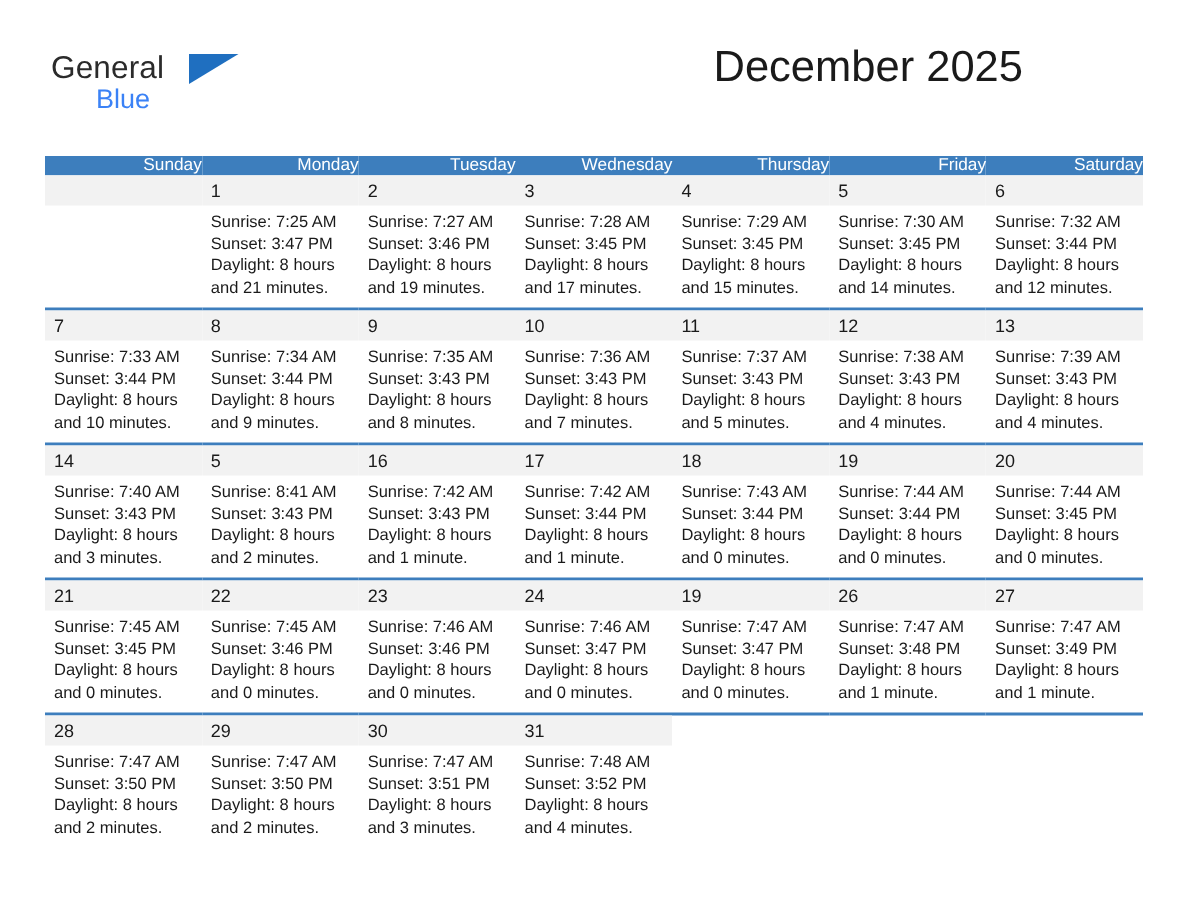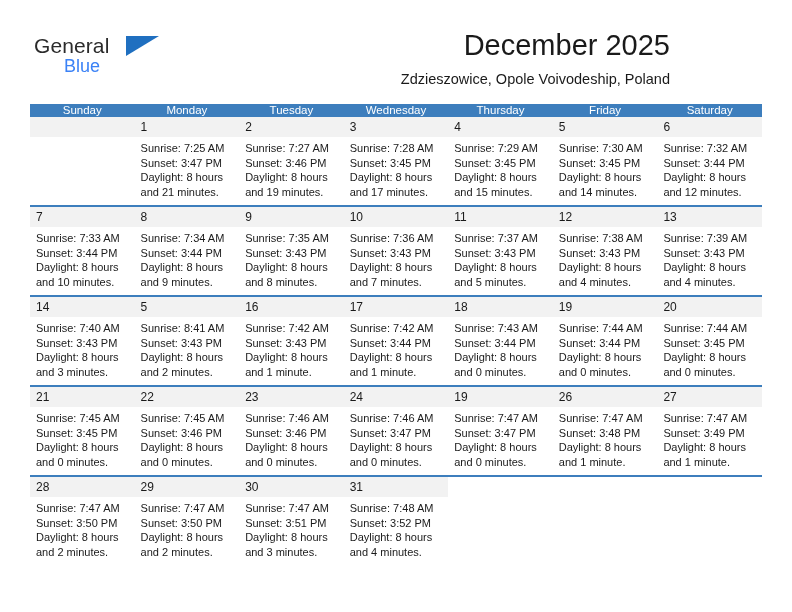--- a/index.html
+++ b/index.html
@@ -60,23 +60,23 @@
     position: absolute;
     left: 30px;
     top: 22px;
     font-size: 18px;
     color: #3b82f6;
     font-family: "Liberation Sans", sans-serif;
   }
 
   .title-block {
     position: absolute;
-    right: 12px;
+    right: 0;
     top: 0;
-    text-align: right;
+    text-align: center;
   }
   .month-title {
     font-size: 29px;
     font-weight: normal;
     color: #1a1a1a;
     line-height: 34px;
     white-space: nowrap;
   }
   .location {
     margin-top: 8px;
@@ -100,21 +100,21 @@
     padding: 0;
     margin: 0;
     vertical-align: top;
   }
 
   thead th {
     background: #3d7ebd;
     color: #ffffff;
     font-weight: normal;
     font-size: 11.5px;
-    text-align: center;
+    text-align: right;
     padding: 5px 0 6px 6px;
     height: 13px;
     box-sizing: content-box;
   }
 
   tbody td {
     height: 88px;
     border-top: 2px solid #3d7ebd;
     background: #ffffff;
   }
@@ -155,21 +155,20 @@
   <div class="header">
 
     <div class="logo">
       <span class="logo-general">General</span>
       <span class="logo-tri"></span>
       <span class="logo-blue">Blue</span>
     </div>
 
     <div class="title-block">
       <div class="month-title">December 2025</div>
-      <div class="location">Zdzieszowice, Opole Voivodeship, Poland</div>
     </div>
 
   </div>
 
   <table class="calendar">
     <thead>
       <tr>
         <th>Sunday</th>
         <th>Monday</th>
         <th>Tuesday</th>

